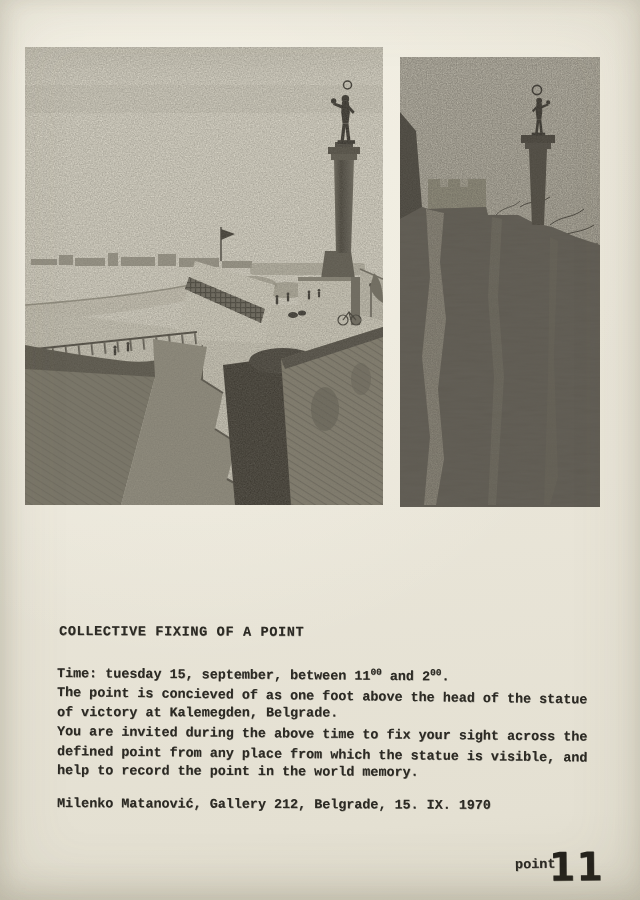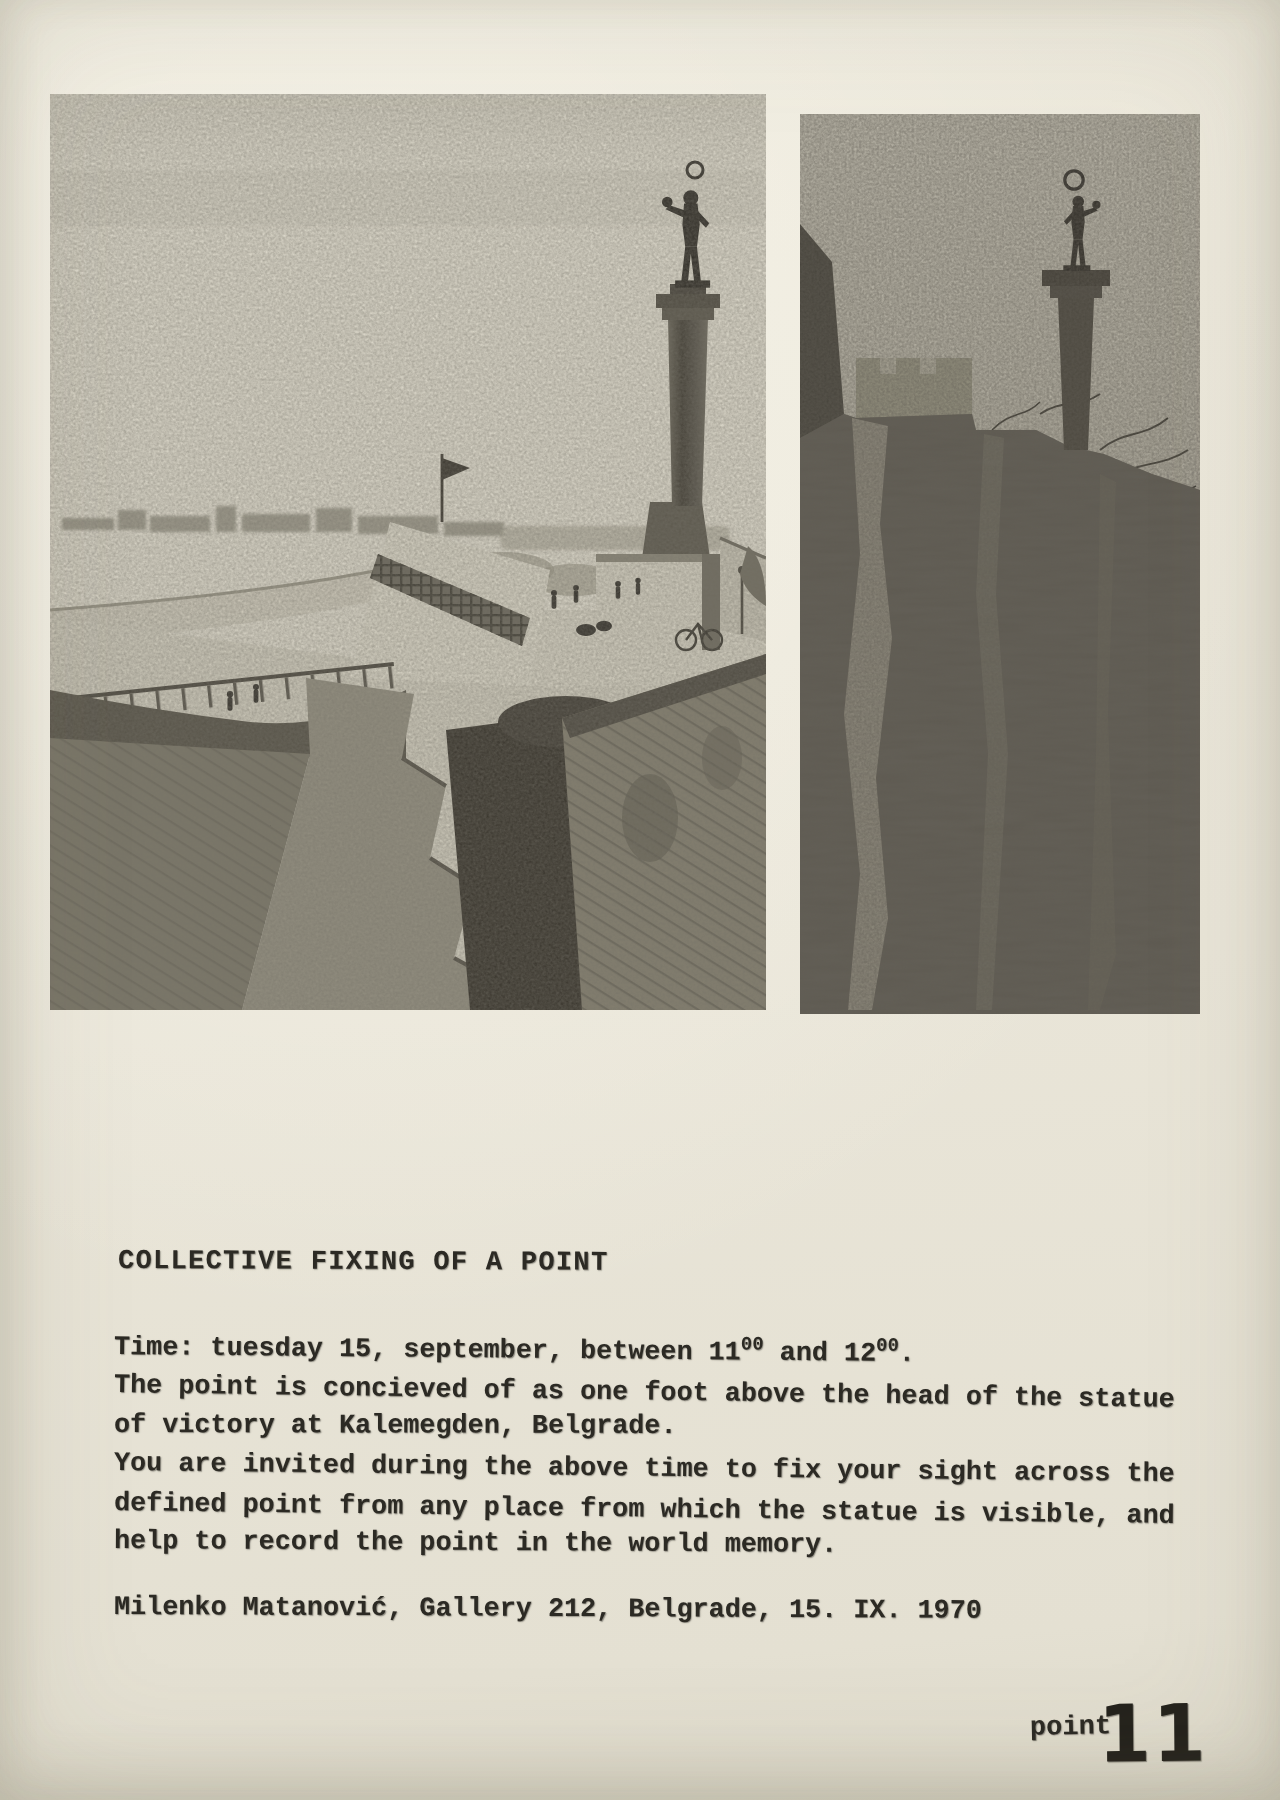--- a/index.html
+++ b/index.html
@@ -264,21 +264,21 @@
       </g>
       <use href="#figR" transform="translate(151,40) scale(-1.08,1.08)"></use>
       <circle cx="137" cy="33" r="4.6" fill="none" stroke="#2f2c27" stroke-width="1.6"></circle>
 
       <rect width="200" height="450" filter="url(#nzR)" opacity="0.55"></rect>
     </svg>
   </figure>
 
   <div class="typed">
     <h1 class="title">COLLECTIVE FIXING OF A POINT</h1>
-    <p class="line l1"><span>Time: tuesday 15, september, between 11</span><span class="sup">00</span><span> and 12</span><span class="sup">00</span><span>.</span></p>
+    <p class="line l1"><span>Time: tuesday 15, september, between 11</span><span class="sup">00</span><span> and 2</span><span class="sup">00</span><span>.</span></p>
     <p class="line l2">The point is concieved of as one foot above the head of the statue</p>
     <p class="line l3">of victory at Kalemegden, Belgrade.</p>
     <p class="line l4">You are invited during the above time to fix your sight across the</p>
     <p class="line l5">defined point from any place from which the statue is visible, and</p>
     <p class="line l6">help to record the point in the world memory.</p>
     <p class="line credit">Milenko Matanović, Gallery 212, Belgrade, 15. IX. 1970</p>
   </div>
 
   <span class="page-word">point</span>
   <span class="page-num">11</span>

